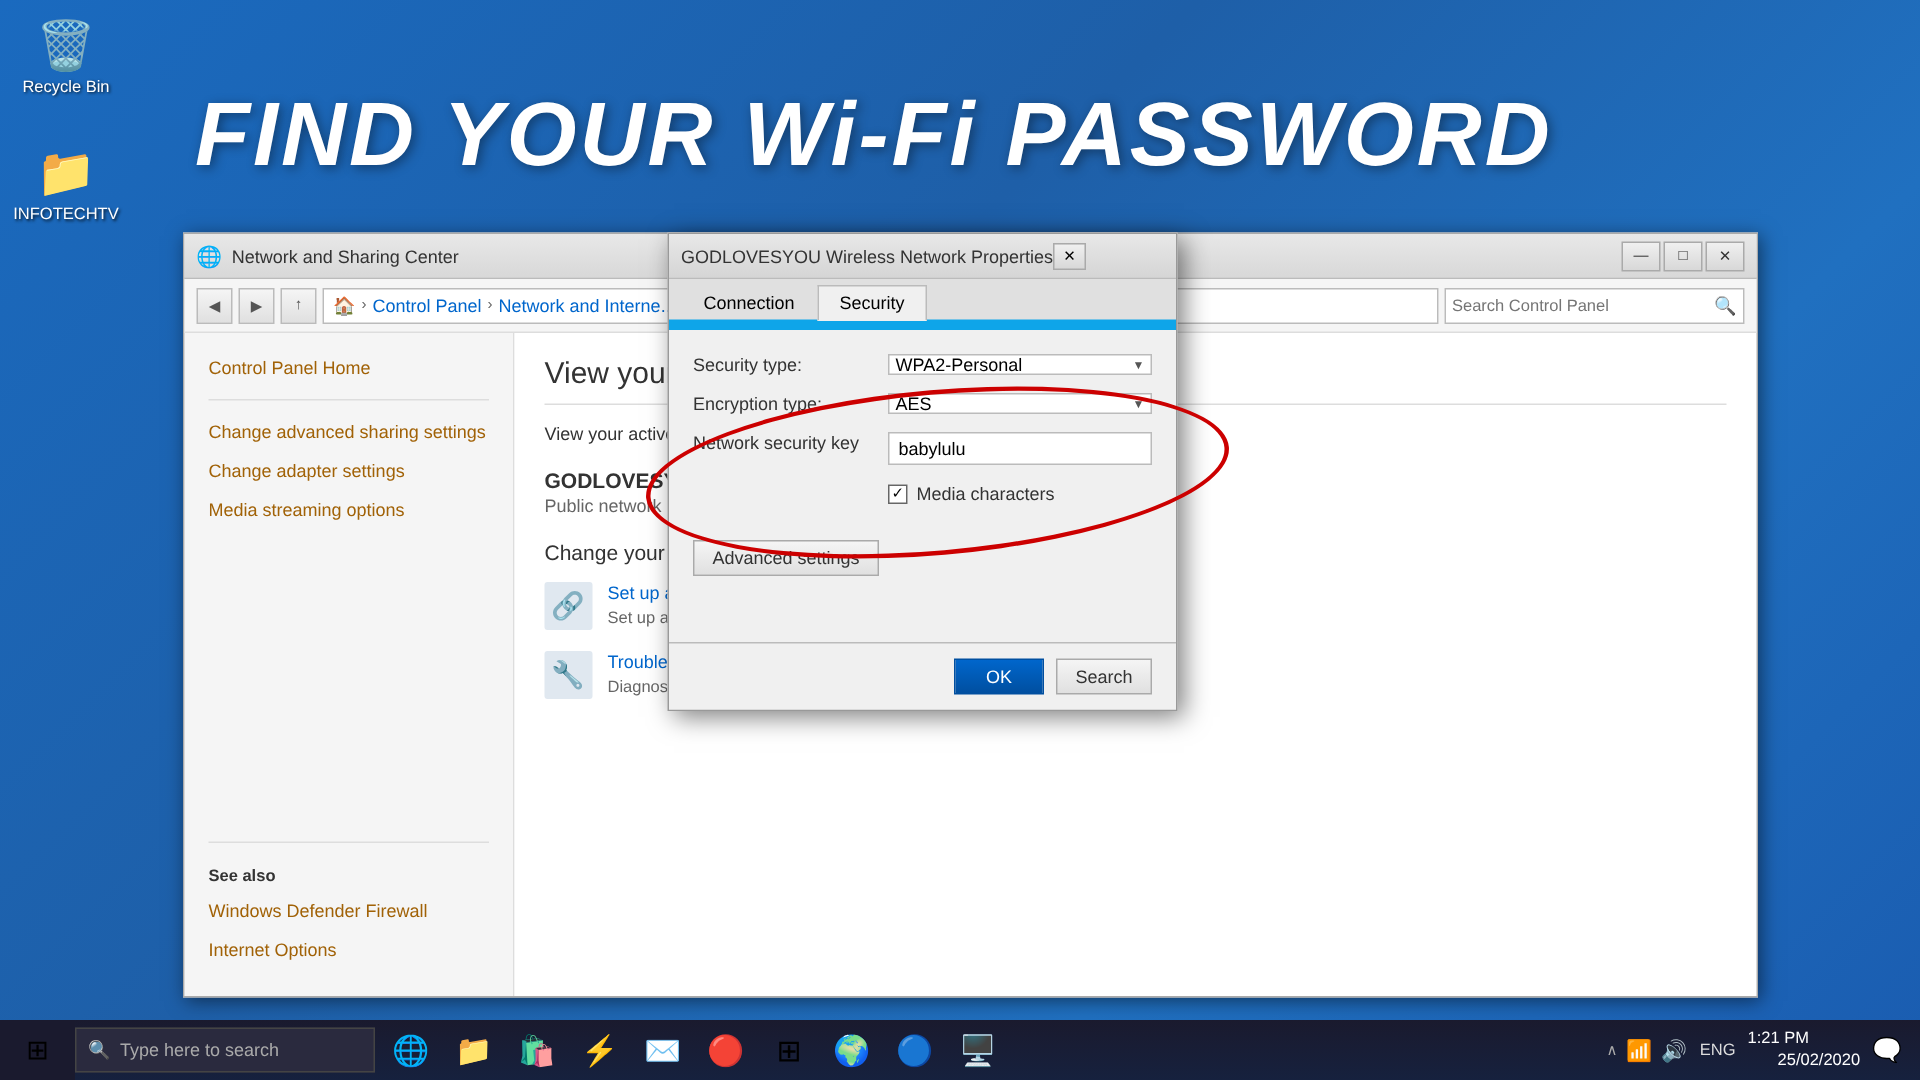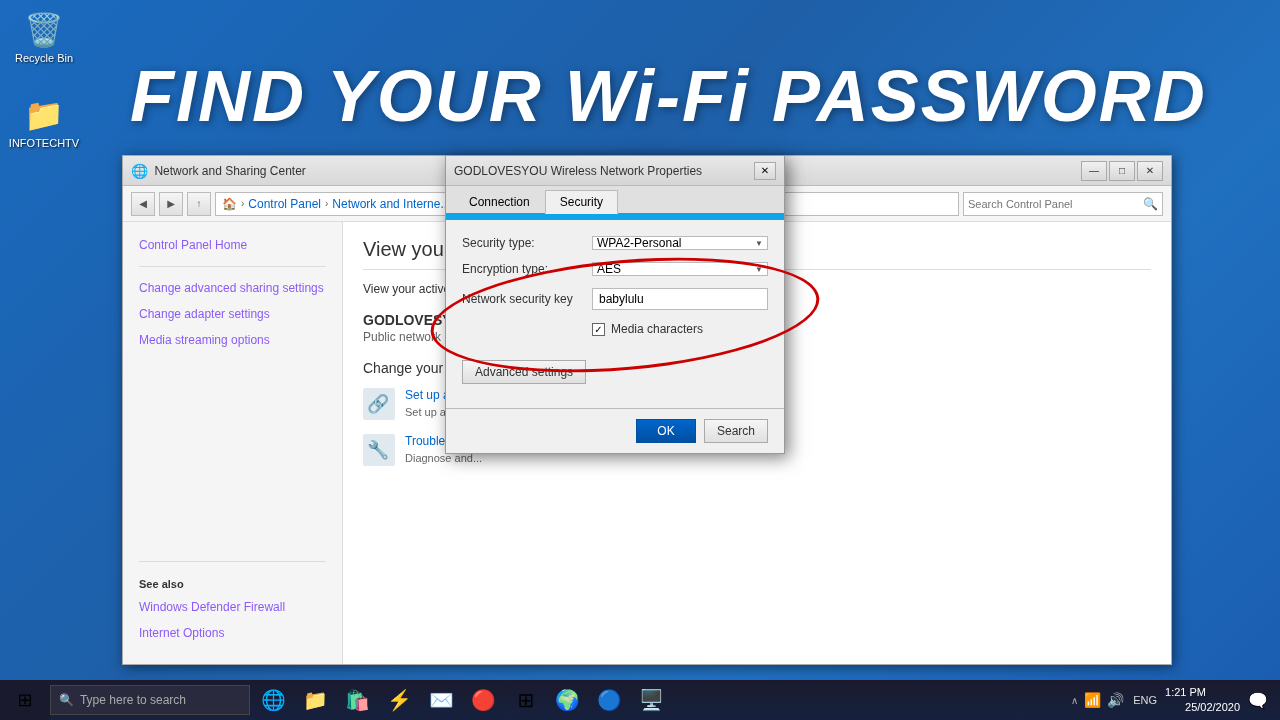--- a/index.html
+++ b/index.html
@@ -36,21 +36,21 @@
       text-shadow: 1px 1px 2px rgba(0,0,0,0.8);
       margin-top: 2px;
     }
 
     
     .big-title {
       position: absolute;
       top: 55px;
       left: 130px;
       right: 20px;
-      font-size: 72px;
+      font-size: 60px;
       font-weight: 900;
       color: white;
       text-shadow: 2px 2px 8px rgba(0,0,0,0.4);
       letter-spacing: 2px;
       font-style: italic;
     }
 
     
     .cp-window {
       position: absolute;
@@ -167,21 +167,21 @@
       width: 220px;
       background: #f5f5f5;
       border-right: 1px solid #ddd;
       padding: 10px 0;
       flex-shrink: 0;
       overflow-y: auto;
     }
     .cp-sidebar-item {
       padding: 4px 16px;
       font-size: 12px;
-      color: #8b5cf6;
+      color: #a16207;
       cursor: pointer;
       line-height: 1.5;
     }
     .cp-sidebar-section {
       padding: 8px 16px 4px;
       font-size: 11px;
       font-weight: bold;
       color: #333;
     }
     .cp-sidebar-divider {
@@ -269,21 +269,20 @@
       border: 1px solid #999;
       box-shadow: 4px 4px 16px rgba(0,0,0,0.5);
       pointer-events: all;
     }
     .dialog-titlebar {
       height: 30px;
       background: linear-gradient(to bottom, #e8e8e8, #d5d5d5);
       display: flex;
       align-items: center;
       padding: 0 8px;
-      justify-content: space-between;
       border-bottom: 1px solid #bbb;
     }
     .dialog-title-text {
       font-size: 12px;
       color: #333;
     }
     .dialog-close-btn {
       width: 22px;
       height: 18px;
       background: linear-gradient(to bottom, #f0f0f0, #d8d8d8);
@@ -311,21 +310,21 @@
       background: #f0f0f0;
       border: 1px solid #bbb;
       border-bottom-color: #f0f0f0;
     }
     .dialog-body {
       padding: 16px;
       background: #f0f0f0;
     }
     .dialog-row {
       display: flex;
-      align-items: center;
+      align-items: flex-start;
       margin-bottom: 12px;
     }
     .dialog-label {
       font-size: 12px;
       color: #333;
       width: 130px;
       flex-shrink: 0;
     }
     .dialog-select {
       flex: 1;
@@ -366,21 +365,21 @@
       display: flex;
       align-items: center;
       justify-content: center;
       font-size: 10px;
     }
     .dialog-checkbox-label {
       font-size: 12px;
       color: #333;
     }
     .dialog-advanced-btn {
-      margin: 8px 0 8px;
+      margin: 8px 0 28px;
       padding: 4px 12px;
       font-size: 12px;
       background: linear-gradient(to bottom, #f5f5f5, #e0e0e0);
       border: 1px solid #aaa;
       cursor: pointer;
       color: #333;
     }
     .dialog-footer {
       border-top: 1px solid #bbb;
       padding: 10px 16px;

